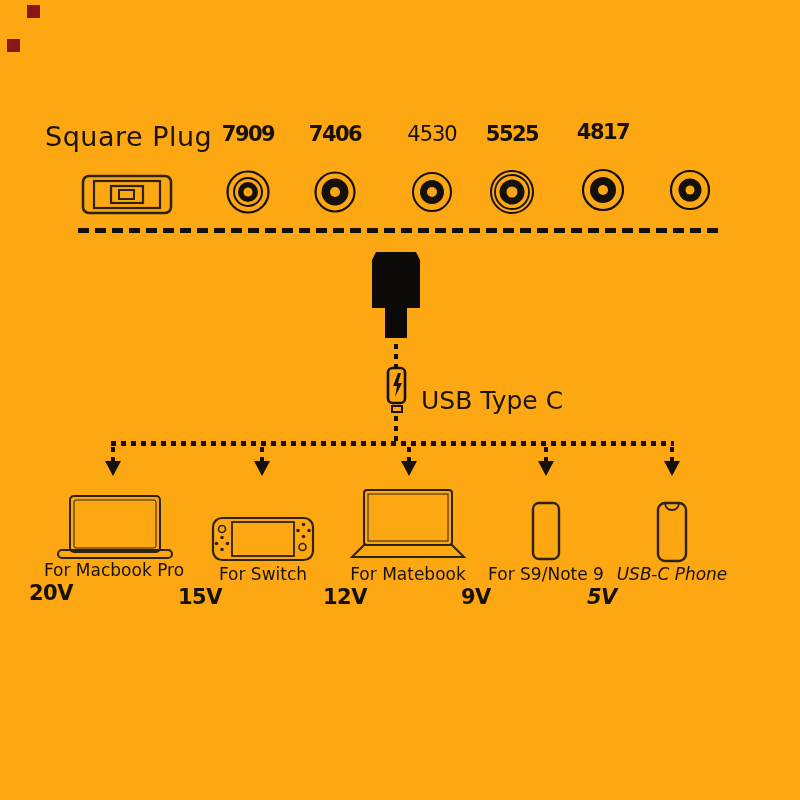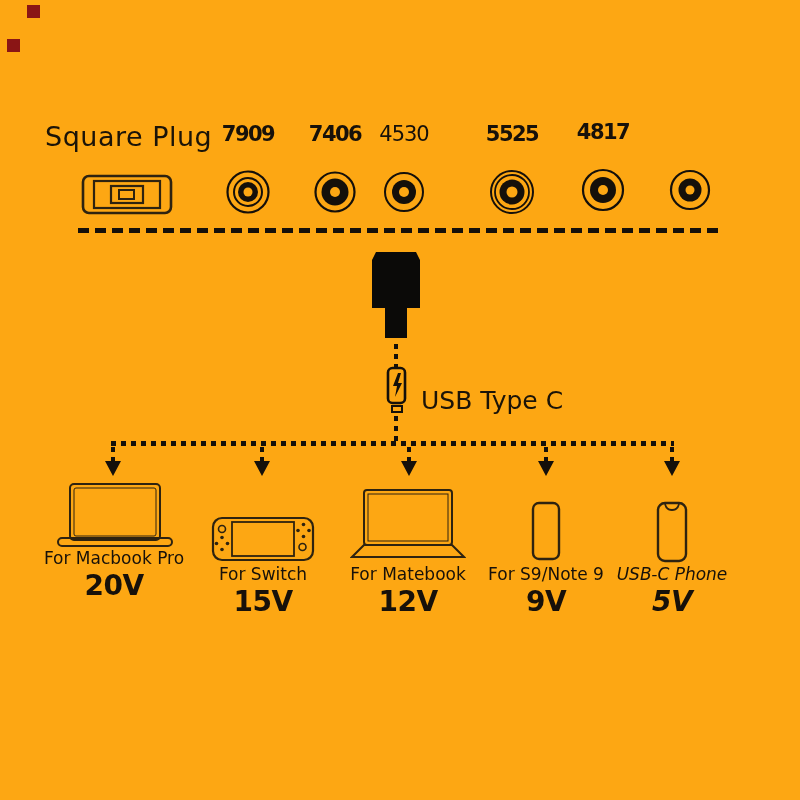--- a/index.html
+++ b/index.html
@@ -17,22 +17,22 @@
   .dash-sep{height:5px;background:repeating-linear-gradient(90deg,#15100A 0 11px,transparent 11px 17px);}
   .vdots{width:4px;background:repeating-linear-gradient(180deg,#15100A 0 5px,transparent 5px 10px);}
   .hdots{height:5px;background:repeating-linear-gradient(90deg,#15100A 0 5px,transparent 5px 10px);}
   .arrow-head{width:0;height:0;border-left:8px solid transparent;border-right:8px solid transparent;
               border-top:15px solid #15100A;}
   .usbc-label{font-size:25px;color:#1B1408;white-space:nowrap;}
   .device{width:170px;height:134px;}
   .dev-icon{position:absolute;left:50%;transform:translateX(-50%);}
   .dev-label{position:absolute;top:76px;left:-20px;right:-20px;text-align:center;
              font-size:17px;color:#17110A;white-space:nowrap;}
-  .dev-volt{position:absolute;top:97px;left:0;right:0;text-align:center;
-            font-size:28px;font-weight:700;letter-spacing:-0.5px;color:#17110A;}
+  .dev-volt{position:absolute;top:97px;left:0;right:0;
+            font-size:21px;font-weight:700;letter-spacing:-0.5px;color:#17110A;}
   svg{display:block;}
 </style>
 </head>
 <body>
 
 <div class="stage">
 
   <div class="abs mark" style="left:27px;top:5px;"></div>
   <div class="abs mark" style="left:7px;top:39px;"></div>
 
@@ -57,21 +57,21 @@
 
   <div class="abs plug-group" style="left:287px;top:128px;">
     <div class="plug-num">7406</div>
     <svg class="plug-circle" width="48" height="48" viewBox="0 0 48 48">
       <circle cx="24" cy="24" r="19.5" fill="none" stroke="#15100A" stroke-width="2.2"></circle>
       <circle cx="24" cy="24" r="13.5" fill="#15100A"></circle>
       <circle cx="24" cy="24" r="5" fill="#FDA713"></circle>
     </svg>
   </div>
 
-  <div class="abs plug-group" style="left:356px;top:128px;">
+  <div class="abs plug-group" style="left:384px;top:128px;">
     <div class="plug-num regular">4530</div>
     <svg class="plug-circle" width="48" height="48" viewBox="0 0 48 48">
       <circle cx="24" cy="24" r="19" fill="none" stroke="#15100A" stroke-width="2"></circle>
       <circle cx="24" cy="24" r="12" fill="#15100A"></circle>
       <circle cx="24" cy="24" r="5" fill="#FDA713"></circle>
     </svg>
   </div>
 
   <div class="abs plug-group" style="left:464px;top:128px;">
     <div class="plug-num">5525</div>
@@ -128,21 +128,21 @@
 
   <div class="abs vdots" style="left:407px;top:447px;height:15px;"></div>
   <div class="abs arrow-head" style="left:401px;top:461px;"></div>
 
   <div class="abs vdots" style="left:544px;top:447px;height:15px;"></div>
   <div class="abs arrow-head" style="left:538px;top:461px;"></div>
 
   <div class="abs vdots" style="left:670px;top:447px;height:15px;"></div>
   <div class="abs arrow-head" style="left:664px;top:461px;"></div>
 
-  <div class="abs device" style="left:29px;top:472px;">
+  <div class="abs device" style="left:29px;top:484px;">
     <svg class="dev-icon" style="top:5px;" width="120" height="72" viewBox="0 0 120 72">
       <rect x="16" y="7" width="90" height="56" rx="4" fill="none" stroke="#2E2310" stroke-width="2"></rect>
       <rect x="20" y="11" width="82" height="48" rx="2" fill="none" stroke="#2E2310" stroke-width="1"></rect>
       <rect x="4" y="61" width="114" height="8" rx="4" fill="none" stroke="#2E2310" stroke-width="2"></rect>
     </svg>
     <div class="dev-label">For Macbook Pro</div>
     <div class="dev-volt">20V</div>
   </div>
 
   <div class="abs device" style="left:178px;top:488px;">

